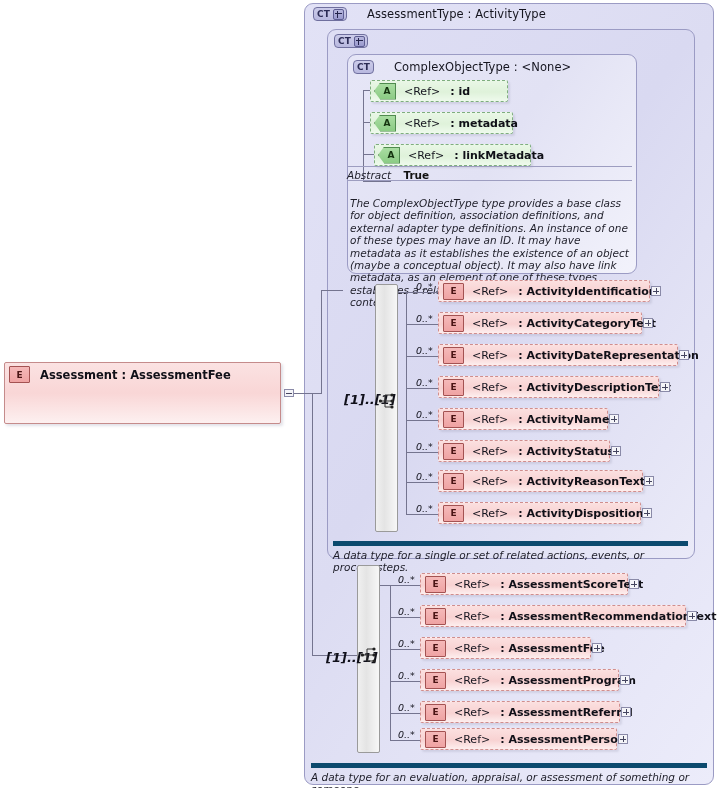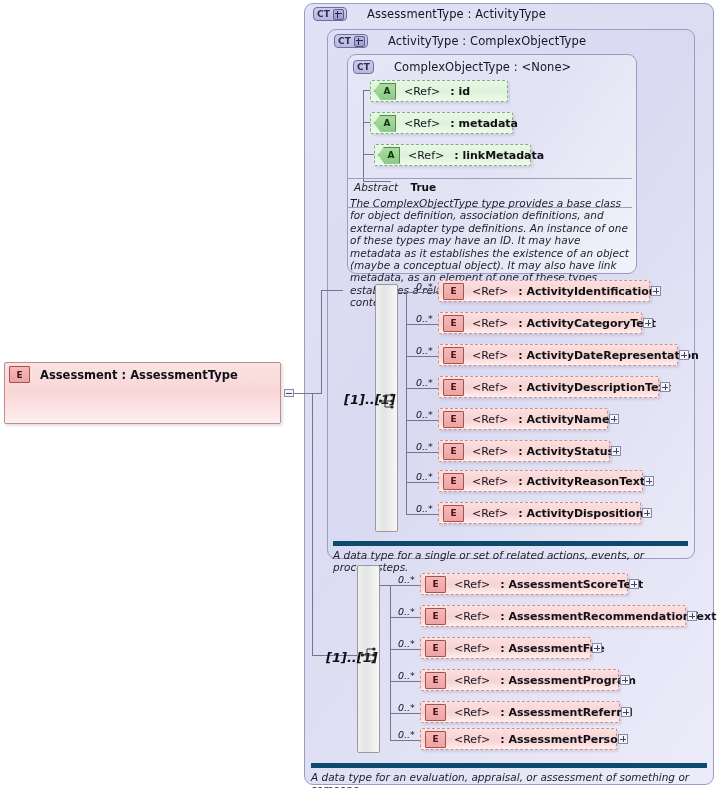--- a/index.html
+++ b/index.html
@@ -172,21 +172,20 @@
   <span>AssessmentType : ActivityType</span>
 </div>
 <div class="annot" style="left:311px;top:763px;width:396px;">A data type for an evaluation, appraisal, or assessment of something or someone.</div>
 
 <div class="ct-box lvl2" style="left:327px;top:29px;width:368px;height:530px;"></div>
 <div class="ct-title" style="left:334px;top:32px;height:16px;">
   <span class="ct-badge">
     <span class="lbl">CT</span>
     <span class="plus"></span>
   </span>
-  <span>ActivityType : ComplexObjectType</span>
 </div>
 <div class="annot" style="left:333px;top:541px;width:355px;">A data type for a single or set of related actions, events, or process steps.</div>
 
 <div class="ct-box lvl3" style="left:347px;top:54px;width:290px;height:220px;"></div>
 <div class="ct-title" style="left:353px;top:58px;height:16px;">
   <span class="ct-badge">
     <span class="lbl">CT</span>
   </span>
   <span>ComplexObjectType : &lt;None&gt;</span>
 </div>
@@ -212,32 +211,32 @@
   <span class="row-name">: metadata</span>
 </div>
 <div class="attr-box" style="left:374px;top:144px;width:157px;">
   <span class="a-badge">
       <span>A</span>
     </span>
   <span class="row-ref">&lt;Ref&gt;</span>
   <span class="row-name">: linkMetadata</span>
 </div>
 
-<div class="prop-row" style="left:347px;top:178px;width:285px;height:30px;padding-left:7px;">
+<div class="prop-row" style="left:347px;top:166px;width:285px;height:15px;padding-left:0;">
   <span class="k">Abstract</span>
   <span class="v">True</span>
 </div>
 <div class="annot" style="left:349px;top:194px;width:282px;border-top:none;padding-left:1px;">The ComplexObjectType type provides a base class for object definition, association definitions, and external adapter type definitions. An instance of one of these types may have an ID. It may have metadata as it establishes the existence of an object (maybe a conceptual object). It may also have link metadata, as an element of one of these types establishes a relationship between its value and its context.</div>
 
 <div class="root-box" style="left:4px;top:362px;width:277px;height:62px;">
   <div class="root-head">
     <span class="e-badge">
         <span>E</span>
       </span>
-    <span class="root-title">Assessment : AssessmentType</span>
+    <span class="root-title">Assessment : AssessmentFee</span>
   </div>
 </div>
 
 <div class="conn-stub" style="left:284px;top:389px;"></div>
 <div class="ln lnh" style="left:294px;top:393px;width:27px;height:1px;"></div>
 <div class="ln lnv" style="left:321px;top:290px;width:1px;height:104px;"></div>
 <div class="ln lnh" style="left:321px;top:290px;width:22px;height:1px;"></div>
 <div class="ln lnv" style="left:312px;top:393px;width:1px;height:262px;"></div>
 <div class="ln lnh" style="left:312px;top:393px;width:9px;height:1px;"></div>
 <div class="ln lnh" style="left:312px;top:655px;width:48px;height:1px;"></div>

